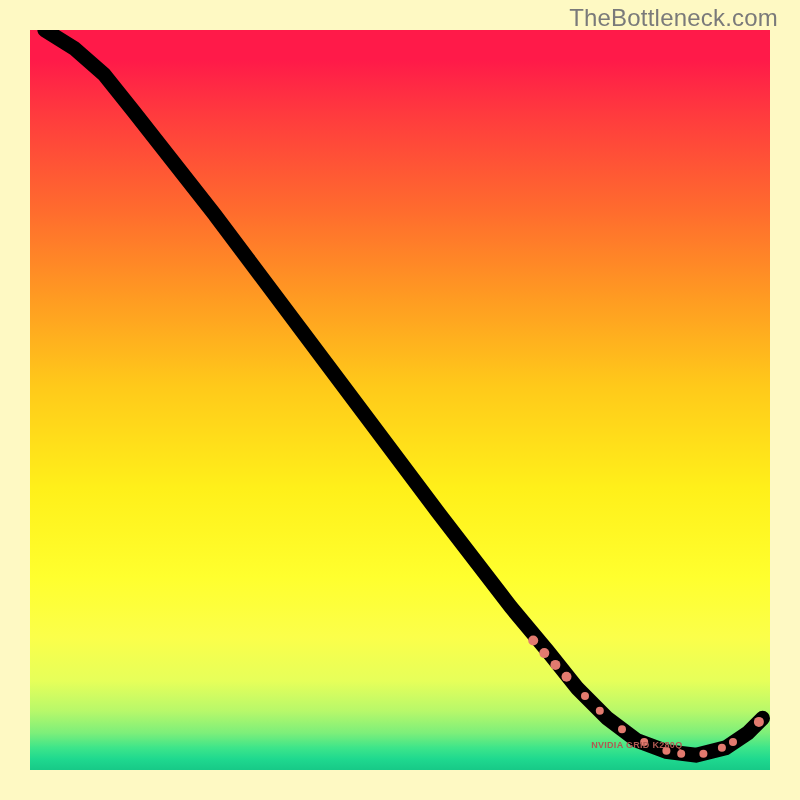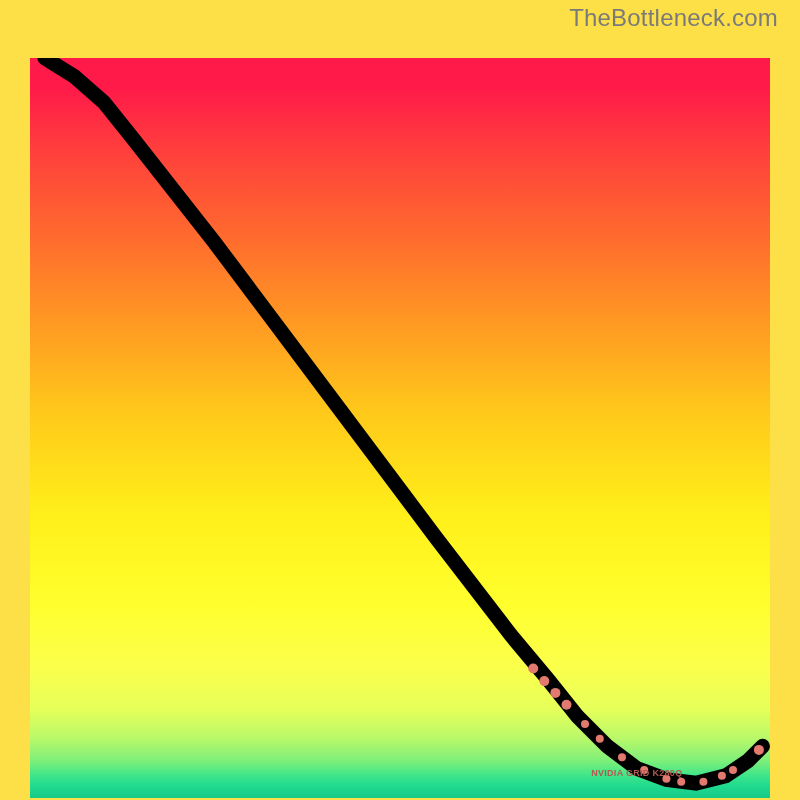--- a/index.html
+++ b/index.html
@@ -1,39 +1,38 @@
 <!DOCTYPE html>
 <html><head>
 <meta charset="utf-8">
 <style>
   * { margin: 0; padding: 0; box-sizing: border-box; }
   html, body { width: 800px; height: 800px; background: #000; overflow: hidden; }
   .outer {
     width: 800px;
     height: 800px;
-    background: #fde047;
+    background: #fef9c3;
     position: relative;
   }
   .watermark {
     position: absolute;
     top: 4px;
     right: 22px;
     font-family: Arial, Helvetica, sans-serif;
     font-size: 24px;
     color: #7a7a7a;
     font-weight: 400;
     letter-spacing: 0.2px;
   }
   .plot {
     position: absolute;
     left: 30px;
     top: 30px;
     width: 740px;
     height: 740px;
-    margin-top: 28px;
   }
   .gradient {
     position: absolute;
     inset: 0;
     background: linear-gradient(to bottom,
       #ff1a49 0%,
       #ff1a49 4%,
       #ff3d3d 12%,
       #ff6a2e 24%,
       #ff9a22 36%,

